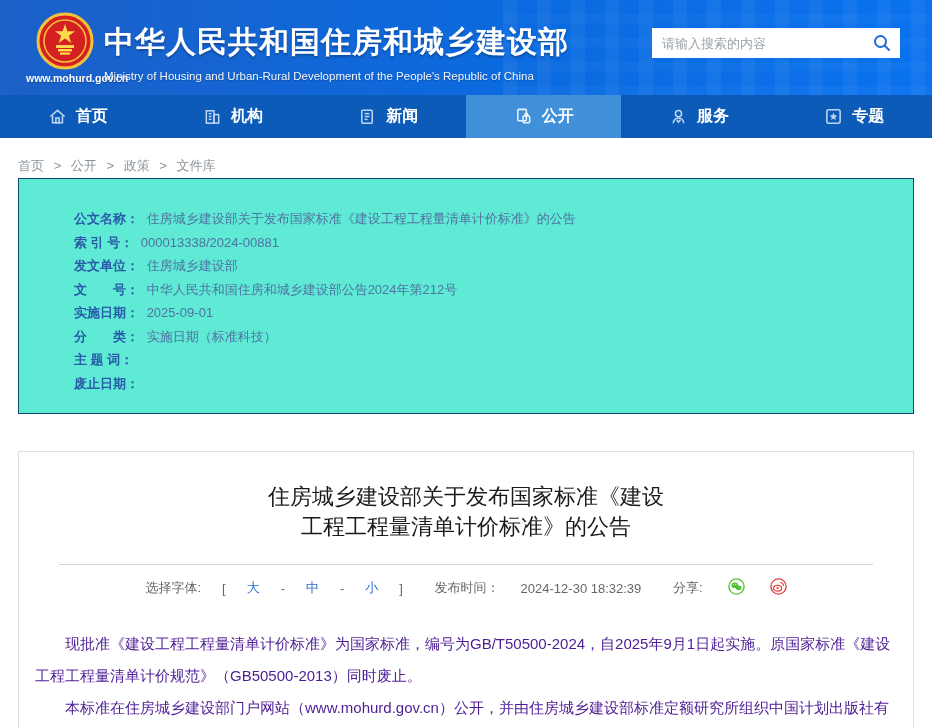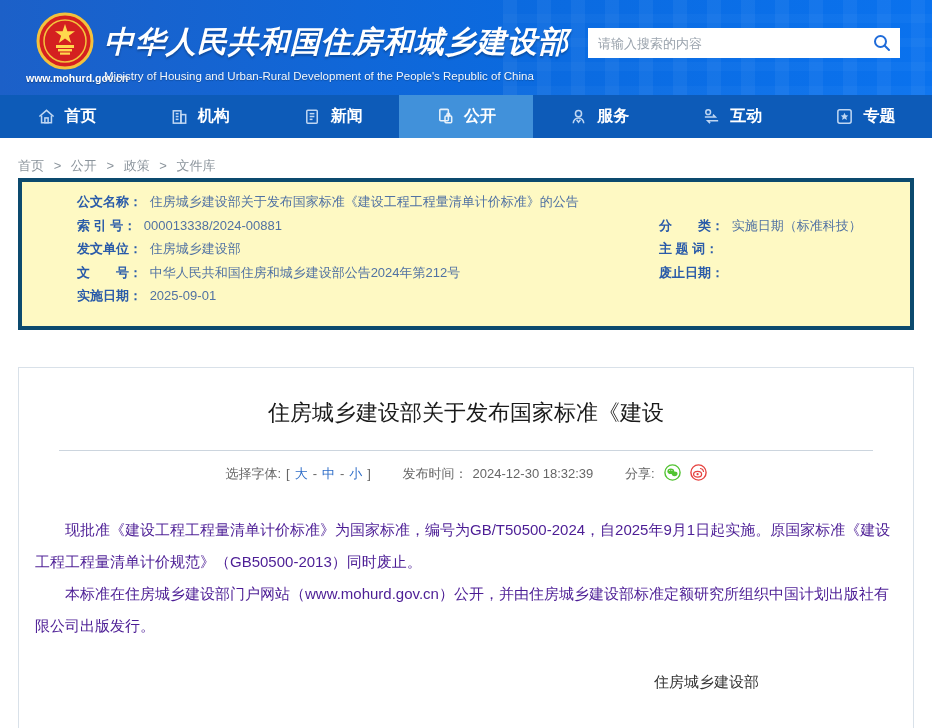--- a/index.html
+++ b/index.html
@@ -13,61 +13,61 @@
     background:
       repeating-linear-gradient(90deg, rgba(255,255,255,.10) 0 14px, transparent 14px 34px),
       repeating-linear-gradient(0deg, rgba(255,255,255,.06) 0 9px, transparent 9px 24px);
     opacity:.45; }
   .emblem-wrap { position:absolute; left:26px; top:12px; width:78px; text-align:center; }
   .emblem-wrap svg { display:block; margin:0 auto; }
   .site-url { color:#fff; font-size:10.5px; font-weight:bold; margin-top:2px;
     text-shadow:0 1px 1px rgba(0,0,0,.3); }
   .site-title { position:absolute; left:104px; top:22px; }
   .site-title .cn { color:#fff; font-size:30px; font-weight:bold; letter-spacing:1px;
-    text-shadow:0 2px 2px rgba(0,0,0,.25);font-style:italic; }
+    text-shadow:0 2px 2px rgba(0,0,0,.25); }
   .site-title .en { color:rgba(255,255,255,.95); font-size:11.5px; margin-top:7px;
     text-shadow:0 1px 1px rgba(0,0,0,.25); }
-  .search-box { position:absolute; right:32px; top:28px; width:312px; height:30px;
+  .search-box { position:absolute; right:32px; top:28px; width:248px; height:30px;
     display:flex; background:#fff;align-items:center; }
   .search-box input { flex:1; border:none; outline:none; padding:0 10px; font-size:13px;
     color:#333; font-family:inherit; }
   .search-box input::placeholder { color:#9aa3ad; }
   .search-btn { width:36px; height:30px; background:#fff; border:none; cursor:pointer;
     display:flex; align-items:center; justify-content:center; }
 
   
   .nav { display:flex; height:43px; background:#0d5bb8; }
   .nav-item { flex:1; display:flex; align-items:center; justify-content:center; gap:9px;
     color:#fff; font-size:16px; font-weight:bold; cursor:pointer; }
   .nav-item.active { background:#4191da; }
   .nav-item svg { opacity:.88; }
 
   
   .breadcrumb { padding:10px 18px; height:36px; line-height:36px; font-size:13px; color:#8b949c; }
   .breadcrumb a { color:#8b949c; text-decoration:none; cursor:pointer; }
   .breadcrumb .sep { margin:0 6px; }
 
   
-  .meta-panel { margin:4px 18px 0; border:4px solid #0c4a6e; background:#fef9c3;
-    padding:8px 20px 18px 55px; font-size:13px; }
+  .meta-panel { margin:4px 18px 0; border:1px solid #0c4a6e; background:#5eead4;
+    padding:28px 20px 18px 55px; font-size:13px; }
   .meta-row { line-height:23.5px; white-space:nowrap; }
   .meta-label { color:#2a5ba9; font-weight:bold; }
   .meta-value { color:#5172a3; margin-left:4px; }
-  .meta-cols { display:flex; }
+  .meta-cols { display:flex;flex-direction:column; }
   .meta-col-left { width:582px; }
   .meta-col-right { flex:1; }
 
   
   .article { margin:37px 18px 0; border:1px solid #d9e1e9; background:#fff;
     min-height:400px; padding-bottom:10px; }
   .article-title { text-align:center; margin-top:30px; font-size:22px; font-weight:normal;
     color:#1a1a1a; line-height:30px; }
   .title-divider { height:1px; background:#ccd5de; margin:22px 40px 0; }
   .doc-meta { margin-top:13px; text-align:center; font-size:13px; color:#666; }
-  .doc-meta .group { margin:0 14px; display:inline-flex; align-items:center; gap:5px; }
+  .doc-meta .group { margin:0 14px; display:inline-flex; align-items:center; gap:21px; }
   .font-size-link { color:#2e6dc8; cursor:pointer; }
   .bracket, .font-sep { color:#666; }
   .share-icon { display:inline-block; vertical-align:middle; margin-left:4px; cursor:pointer; }
   .body-text { margin:30px 16px 0; font-size:15px; color:#4c1d95; line-height:32px; }
   .body-text p { text-indent:2em; }
   .signature { margin-top:26px; padding-right:154px; text-align:right;
     font-size:15px; color:#333; line-height:28px; }
 </style>
 </head>
 <body>
@@ -143,28 +143,20 @@
   <div class="nav-item">
     <svg width="19" height="19" viewBox="0 0 20 20" fill="none" stroke="#d8e8fb" stroke-width="1.6">
       <circle cx="10" cy="7" r="3.2"></circle>
         <path d="M4.5 17 a5.5 5.5 0 0 1 11 0"></path>
         <path d="M8 13.5 L10 16 L12 13.5"></path>
     </svg>
     <span>服务</span>
   </div>
   <div class="nav-item">
     <svg width="19" height="19" viewBox="0 0 20 20" fill="none" stroke="#d8e8fb" stroke-width="1.6">
-      <circle cx="6.5" cy="5.5" r="2.5"></circle>
-        <path d="M3 10.5 h11 l-2.5 -2.5"></path>
-        <path d="M17 14.5 h-11 l2.5 2.5"></path>
-    </svg>
-    <span>互动</span>
-  </div>
-  <div class="nav-item">
-    <svg width="19" height="19" viewBox="0 0 20 20" fill="none" stroke="#d8e8fb" stroke-width="1.6">
       <rect x="3" y="3" width="14" height="14" rx="2"></rect>
       <polygon points="10,6 11.2,8.6 14,8.9 11.9,10.8 12.5,13.6 10,12.1 7.5,13.6 8.1,10.8 6,8.9 8.8,8.6" fill="#d8e8fb" stroke="none"></polygon>
     </svg>
     <span>专题</span>
   </div>
 </div>
 
 <div class="breadcrumb">
   <a>首页</a>
   <span class="sep">&gt;</span>
@@ -212,20 +204,21 @@
         <span class="meta-label">废止日期：</span>
         <span class="meta-value"></span>
       </div>
     </div>
   </div>
 </div>
 
 <div class="article">
   <div class="article-title">
     <div>住房城乡建设部关于发布国家标准《建设</div>
+    <div>工程工程量清单计价标准》的公告</div>
   </div>
 
   <div class="title-divider"></div>
 
   <div class="doc-meta">
     <span class="group">
       <span>选择字体:</span>
       <span class="bracket">[</span>
       <span class="font-size-link">大</span>
       <span class="font-sep">-</span>

